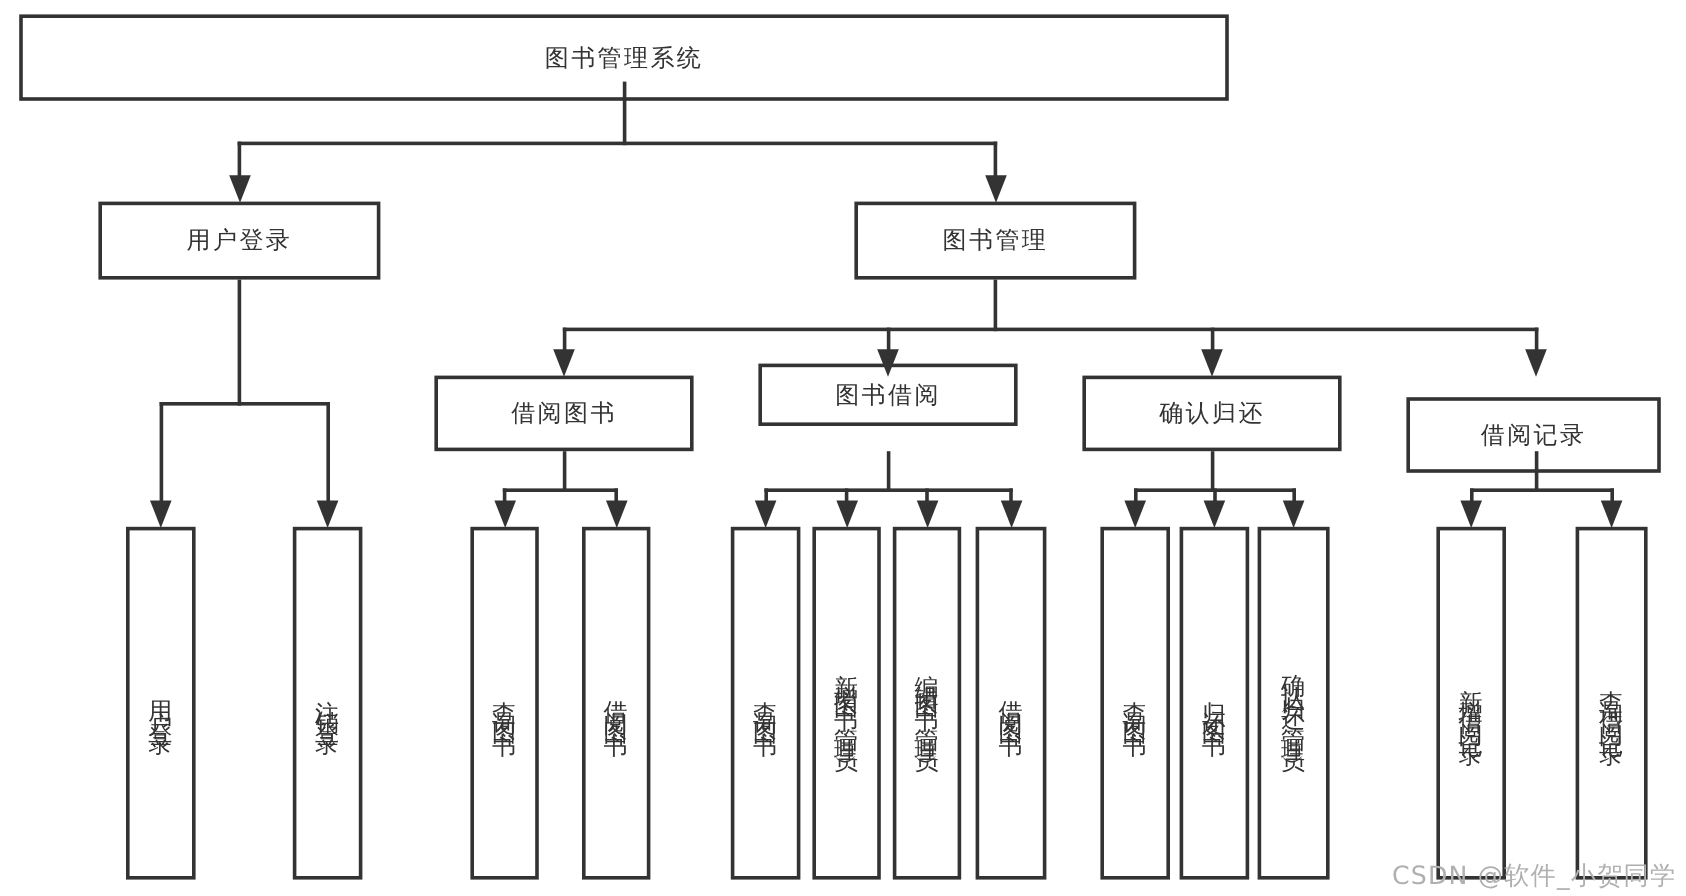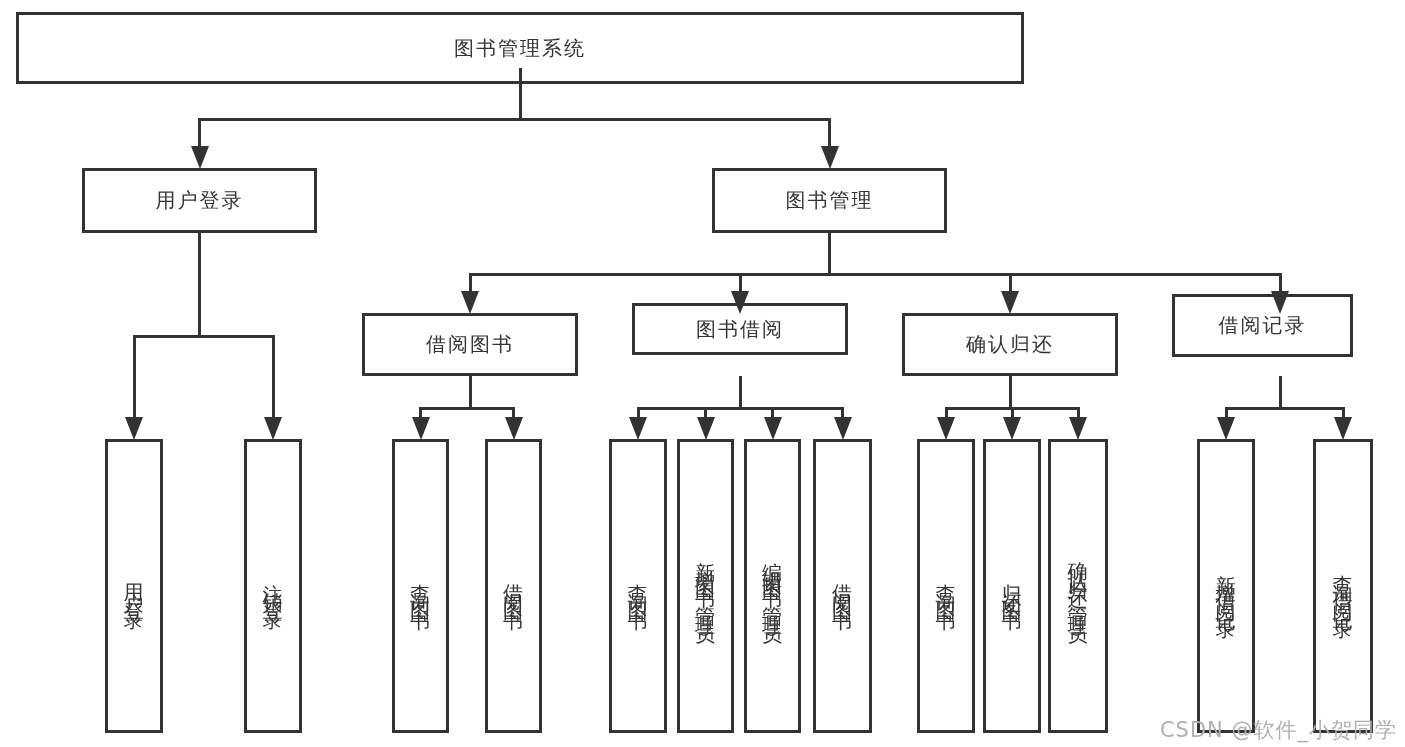--- a/index.html
+++ b/index.html
@@ -56,21 +56,21 @@
     </div>
     <div class="node node-h" style="left: 362px; top: 313px; width: 216px; height: 63px;">
       <span class="node-label">借阅图书</span>
     </div>
     <div class="node node-h" style="left: 632px; top: 303px; width: 216px; height: 52px;">
       <span class="node-label">图书借阅</span>
     </div>
     <div class="node node-h" style="left: 902px; top: 313px; width: 216px; height: 63px;">
       <span class="node-label">确认归还</span>
     </div>
-    <div class="node node-h" style="left: 1172px; top: 294px; width: 181px; height: 63px; text-align: center;">
+    <div class="node node-h" style="left: 1172px; top: 331px; width: 212px; height: 63px; text-align: center;">
       <span class="node-label">借阅记录</span>
     </div>
     <div class="node node-v" style="left: 105px; top: 439px; width: 58px; height: 294px;">
       <span class="node-label">用户登录</span>
     </div>
     <div class="node node-v" style="left: 244px; top: 439px; width: 58px; height: 294px;">
       <span class="node-label">注销登录</span>
     </div>
     <div class="node node-v" style="left: 392px; top: 439px; width: 57px; height: 294px;">
       <span class="node-label">查询图书</span>

